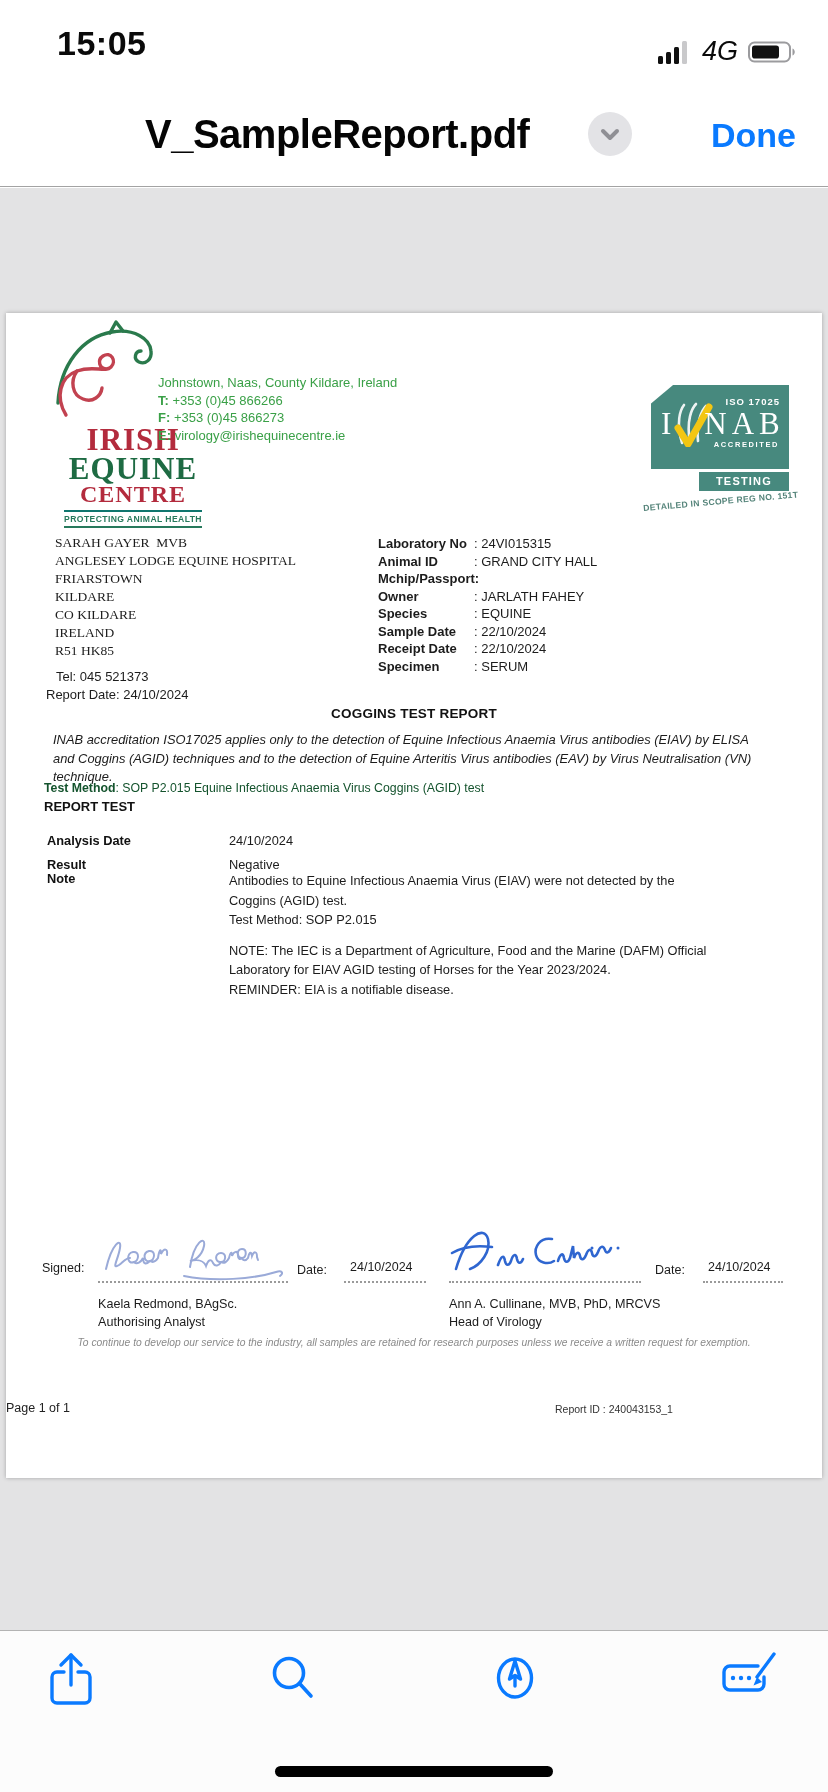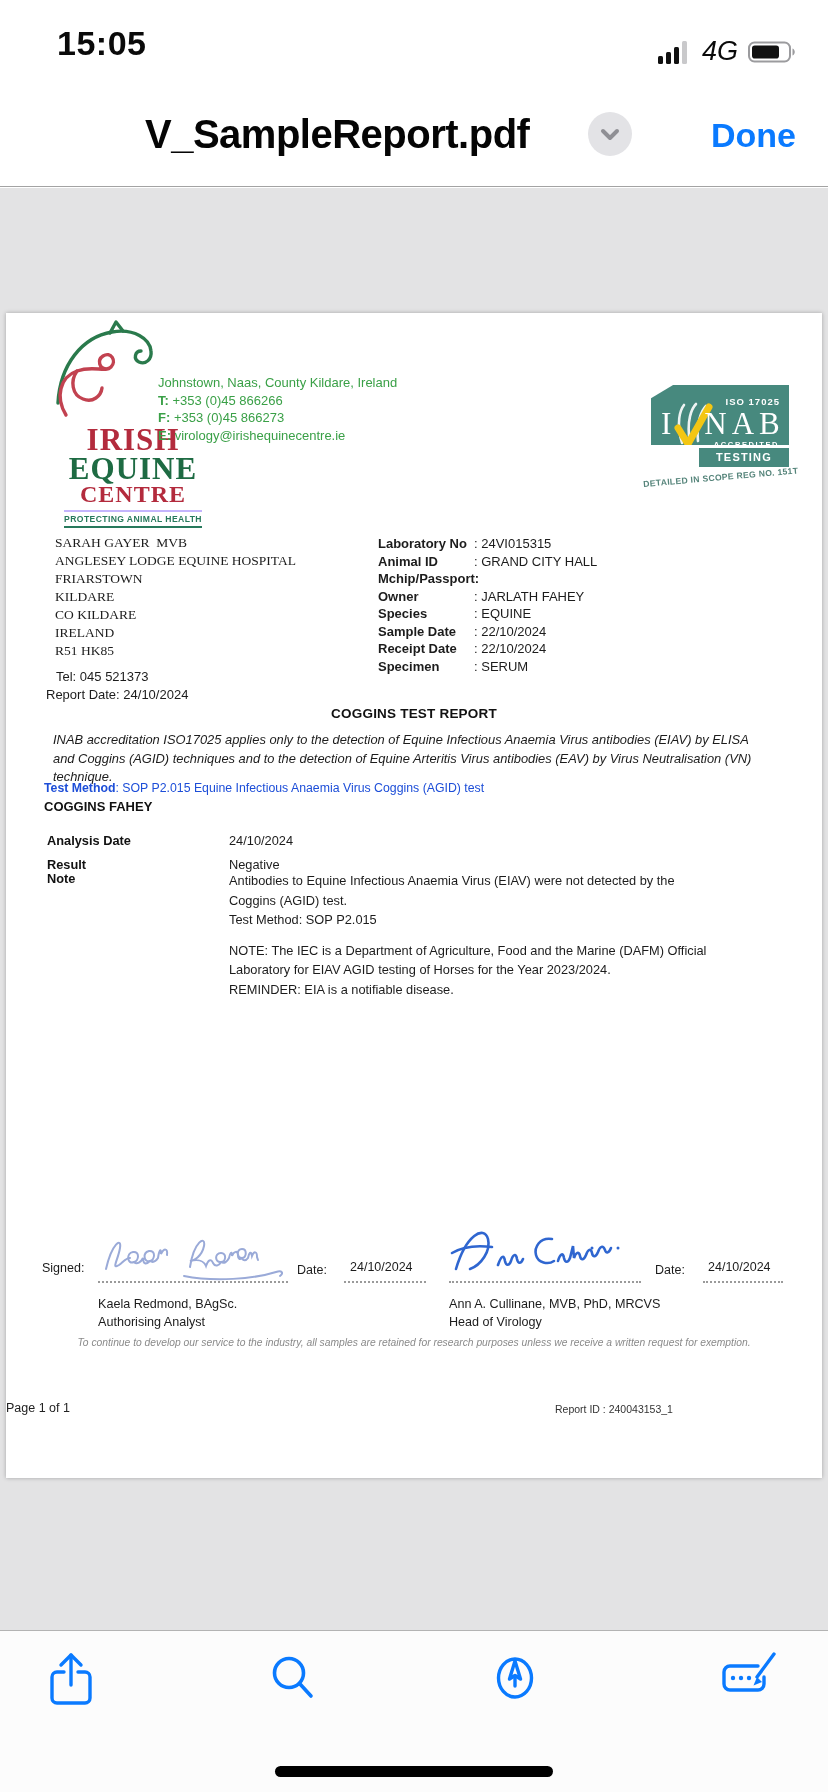--- a/index.html
+++ b/index.html
@@ -22,28 +22,28 @@
   
   .viewer { position:absolute; top:188px; left:0; width:828px; height:1442px; background:#e3e3e4; }
   .page { position:absolute; left:6px; top:125px; width:816px; height:1165px; background:#fff; box-shadow:0 0 4px rgba(0,0,0,.28); }
 
   
   .horse-logo { position:absolute; left:44px; top:6px; }
   .logo-text { position:absolute; left:52px; top:112px; width:150px; text-align:center; font-family:"Liberation Serif", serif; font-weight:700; }
   .logo-l1 { font-size:31px; line-height:29px; color:#b32b3d; letter-spacing:1px; }
   .logo-l2 { font-size:31px; line-height:29px; color:#1e6b43; letter-spacing:1px; }
   .logo-l3 { font-size:24px; line-height:23px; color:#b32b3d; letter-spacing:1px; }
-  .logo-tagline { display:inline-block; margin-top:4px; padding:2px 0; border-top:2px solid #c4b5fd; border-bottom:2px solid #27795c;
+  .logo-tagline { display:inline-block; margin-top:4px; padding:2px 0; border-top:2px solid #0f766e; border-bottom:2px solid #27795c;
     font-family:"Liberation Sans", sans-serif; font-size:8.6px; font-weight:700; color:#27795c; letter-spacing:.4px; }
 
   .contact { position:absolute; left:152px; top:61px; font-size:13px; line-height:17.5px; color:#3aa047; }
   .contact b { font-weight:700; }
 
   .badge { position:absolute; left:645px; top:72px; width:140px; }
-  .badge-main { width:138px; height:60px; background:#47897e; clip-path:polygon(16% 0, 100% 0, 100% 100%, 0 100%, 0 22%); position:relative; }
+  .badge-main { width:138px; height:84px; background:#47897e; clip-path:polygon(16% 0, 100% 0, 100% 100%, 0 100%, 0 22%); position:relative; }
   .badge-iso { text-align:right; padding:11px 9px 0 0; font-size:9.5px; font-weight:700; color:#fff; letter-spacing:1px; }
   .badge-row { display:flex; align-items:center; padding-left:10px; margin-top:-6px; }
   .badge-i, .badge-nab { font-family:"Liberation Serif", serif; font-size:31px; color:#fff; }
   .badge-nab { letter-spacing:5px; margin-left:-4px; }
   .badge-check { margin:0 -5px 0 -2px; }
   .badge-acc { text-align:right; padding-right:10px; margin-top:-7px; font-size:7.5px; font-weight:700; color:#fff; letter-spacing:1.6px; }
   .badge-testing { margin:3px 0 0 48px; width:90px; height:19px; background:#47897e; color:#fff; font-size:11px; font-weight:700;
     letter-spacing:1.2px; text-align:center; line-height:19px; }
   .badge-scope { margin-top:5px; margin-left:-8px; width:160px; font-size:8.6px; font-weight:700; color:#55847a; letter-spacing:.3px; transform:rotate(-5deg); white-space:nowrap; }
 
@@ -54,21 +54,21 @@
   .report-date-line { position:absolute; left:40px; top:374px; font-size:13px; color:#1c1c1c; }
 
   .sample-info { position:absolute; left:372px; top:222px; font-size:13px; line-height:17.5px; color:#1c1c1c; }
   .si-row { display:flex; }
   .si-label { width:96px; font-weight:700; }
   .si-value { white-space:pre; }
 
   
   .report-title { position:absolute; left:0; top:393px; width:816px; text-align:center; font-size:13.5px; font-weight:700; color:#111; letter-spacing:.2px; }
   .accreditation { position:absolute; left:47px; top:418px; width:718px; font-size:12.9px; font-style:italic; line-height:18.5px; color:#1c1c1c; }
-  .test-method { position:absolute; left:38px; top:468px; font-size:12.3px; color:#1d4ed8; }
+  .test-method { position:absolute; left:38px; top:468px; font-size:12.3px; color:#14532d; }
   .test-method b { font-weight:700; }
   .section-title { position:absolute; left:38px; top:486px; font-size:13px; font-weight:700; color:#111; }
 
   .r-label { position:absolute; left:41px; font-size:12.8px; font-weight:700; color:#111; }
   .r-value { position:absolute; left:223px; font-size:12.8px; color:#1c1c1c; }
   .note-block { position:absolute; left:223px; top:558px; width:480px; font-size:12.8px; line-height:19.5px; color:#1c1c1c; }
   .note-block .gap1 { margin-top:11px; }
   .note-block .gap2 { }
 
   
@@ -203,21 +203,21 @@
         </div>
       <div class="si-row">
           <span class="si-label">Specimen</span>
           <span class="si-value">: SERUM</span>
         </div>
     </div>
 
     <div class="report-title">COGGINS TEST REPORT</div>
     <div class="accreditation">INAB accreditation ISO17025 applies only to the detection of Equine Infectious Anaemia Virus antibodies (EIAV) by ELISA and Coggins (AGID) techniques and to the detection of Equine Arteritis Virus antibodies (EAV) by Virus Neutralisation (VN) technique.</div>
     <div class="test-method"><b>Test Method</b><span>: SOP P2.015 Equine Infectious Anaemia Virus Coggins (AGID) test</span></div>
-    <div class="section-title">COGGINS FAHEY</div>
+    <div class="section-title">REPORT TEST</div>
 
     <span class="r-label" style="top:520px">Analysis Date</span>
     <span class="r-value" style="top:520px">24/10/2024</span>
     <span class="r-label" style="top:544px">Result</span>
     <span class="r-value" style="top:544px">Negative</span>
     <span class="r-label" style="top:558px">Note</span>
     <div class="note-block">
       <div>Antibodies to Equine Infectious Anaemia Virus (EIAV) were not detected by the Coggins (AGID) test.</div>
       <div>Test Method: SOP P2.015</div>
       <div class="gap1">NOTE: The IEC is a Department of Agriculture, Food and the Marine (DAFM) Official Laboratory for EIAV AGID testing of Horses for the Year 2023/2024.</div>

